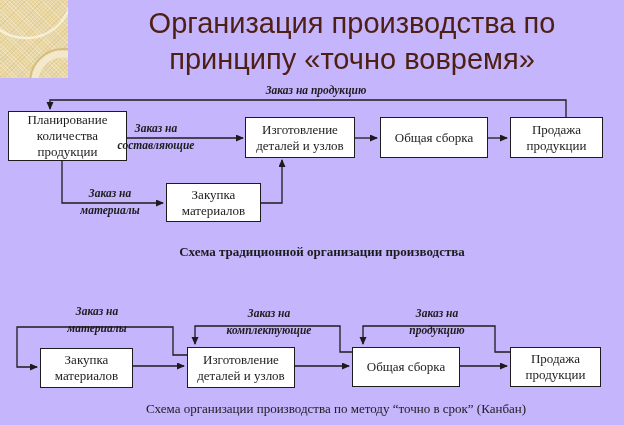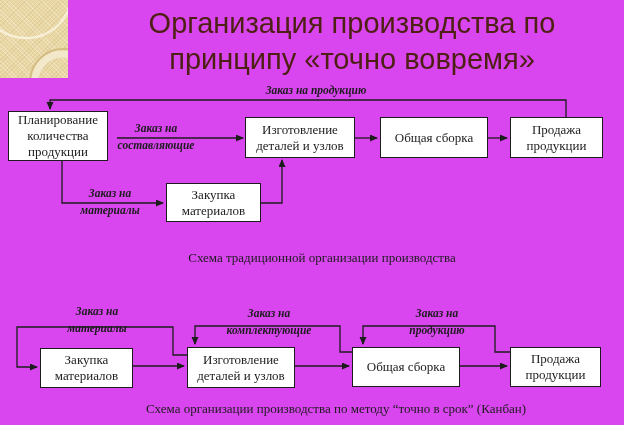--- a/index.html
+++ b/index.html
@@ -1,16 +1,16 @@
 <!DOCTYPE html>
 <html><head>
 <meta charset="utf-8">
 <style>
   html,body{margin:0;padding:0;background:#fff;}
-  .slide{position:relative;width:624px;height:425px;background:#d946ef;overflow:hidden;
+  .slide{position:relative;width:624px;height:425px;background:#c4b5fd;overflow:hidden;
          font-family:"Liberation Serif",serif;color:#1c1c1c;}
 
   
   .deco{position:absolute;left:0;top:0;width:68px;height:78px;
         background-color:#e9d7a4;
         background-image:
           repeating-linear-gradient(45deg, rgba(255,255,255,.28) 0 1px, transparent 1px 3px),
           repeating-linear-gradient(-45deg, rgba(190,160,95,.22) 0 1px, transparent 1px 3px);}
   .deco svg{position:absolute;left:0;top:0;}
 
@@ -21,21 +21,21 @@
          text-align:center;white-space:pre-line;}
 
   
   .connectors{position:absolute;left:0;top:0;width:624px;height:425px;}
 
   
   .node{position:absolute;border:1.4px solid #1c1c1c;background:#fff;
         display:flex;align-items:center;justify-content:center;
         text-align:center;font-size:13px;line-height:16px;white-space:pre-line;
         box-sizing:border-box;}
-  .n-planning{left:8px;top:111px;width:100px;height:50px;}
+  .n-planning{left:8px;top:111px;width:119px;height:50px;}
   .n-manuf1{left:245px;top:117px;width:110px;height:41px;}
   .n-assembly1{left:380px;top:117px;width:108px;height:41px;}
   .n-sales1{left:510px;top:117px;width:93px;height:41px;}
   .n-purch1{left:166px;top:183px;width:95px;height:39px;}
   .n-purch2{left:40px;top:348px;width:93px;height:40px;}
   .n-manuf2{left:187px;top:347px;width:108px;height:41px;}
   .n-assembly2{left:352px;top:347px;width:108px;height:40px;}
   .n-sales2{left:510px;top:347px;width:91px;height:40px;}
 
   
@@ -43,21 +43,21 @@
           font-style:italic;text-align:center;white-space:pre-line;}
   .l-product1{left:246px;top:82px;width:140px;}
   .l-components1{left:101px;top:120px;width:110px;}
   .l-materials1{left:60px;top:185px;width:100px;}
   .l-materials2{left:47px;top:303px;width:100px;}
   .l-components2{left:204px;top:305px;width:130px;}
   .l-product2{left:382px;top:305px;width:110px;}
 
   
   .caption{position:absolute;font-size:13px;text-align:center;}
-  .c1{left:72px;top:250px;width:500px;}
+  .c1{left:72px;top:244px;width:500px;font-weight:bold;}
   .c2{left:86px;top:401px;width:500px;}
 </style>
 </head>
 <body>
 
 <div class="slide">
 
   <div class="deco">
     <svg width="68" height="78" viewBox="0 0 68 78">
       <circle cx="26" cy="-8" r="46" fill="none" stroke="rgba(255,252,240,0.65)" stroke-width="2.5"></circle>

